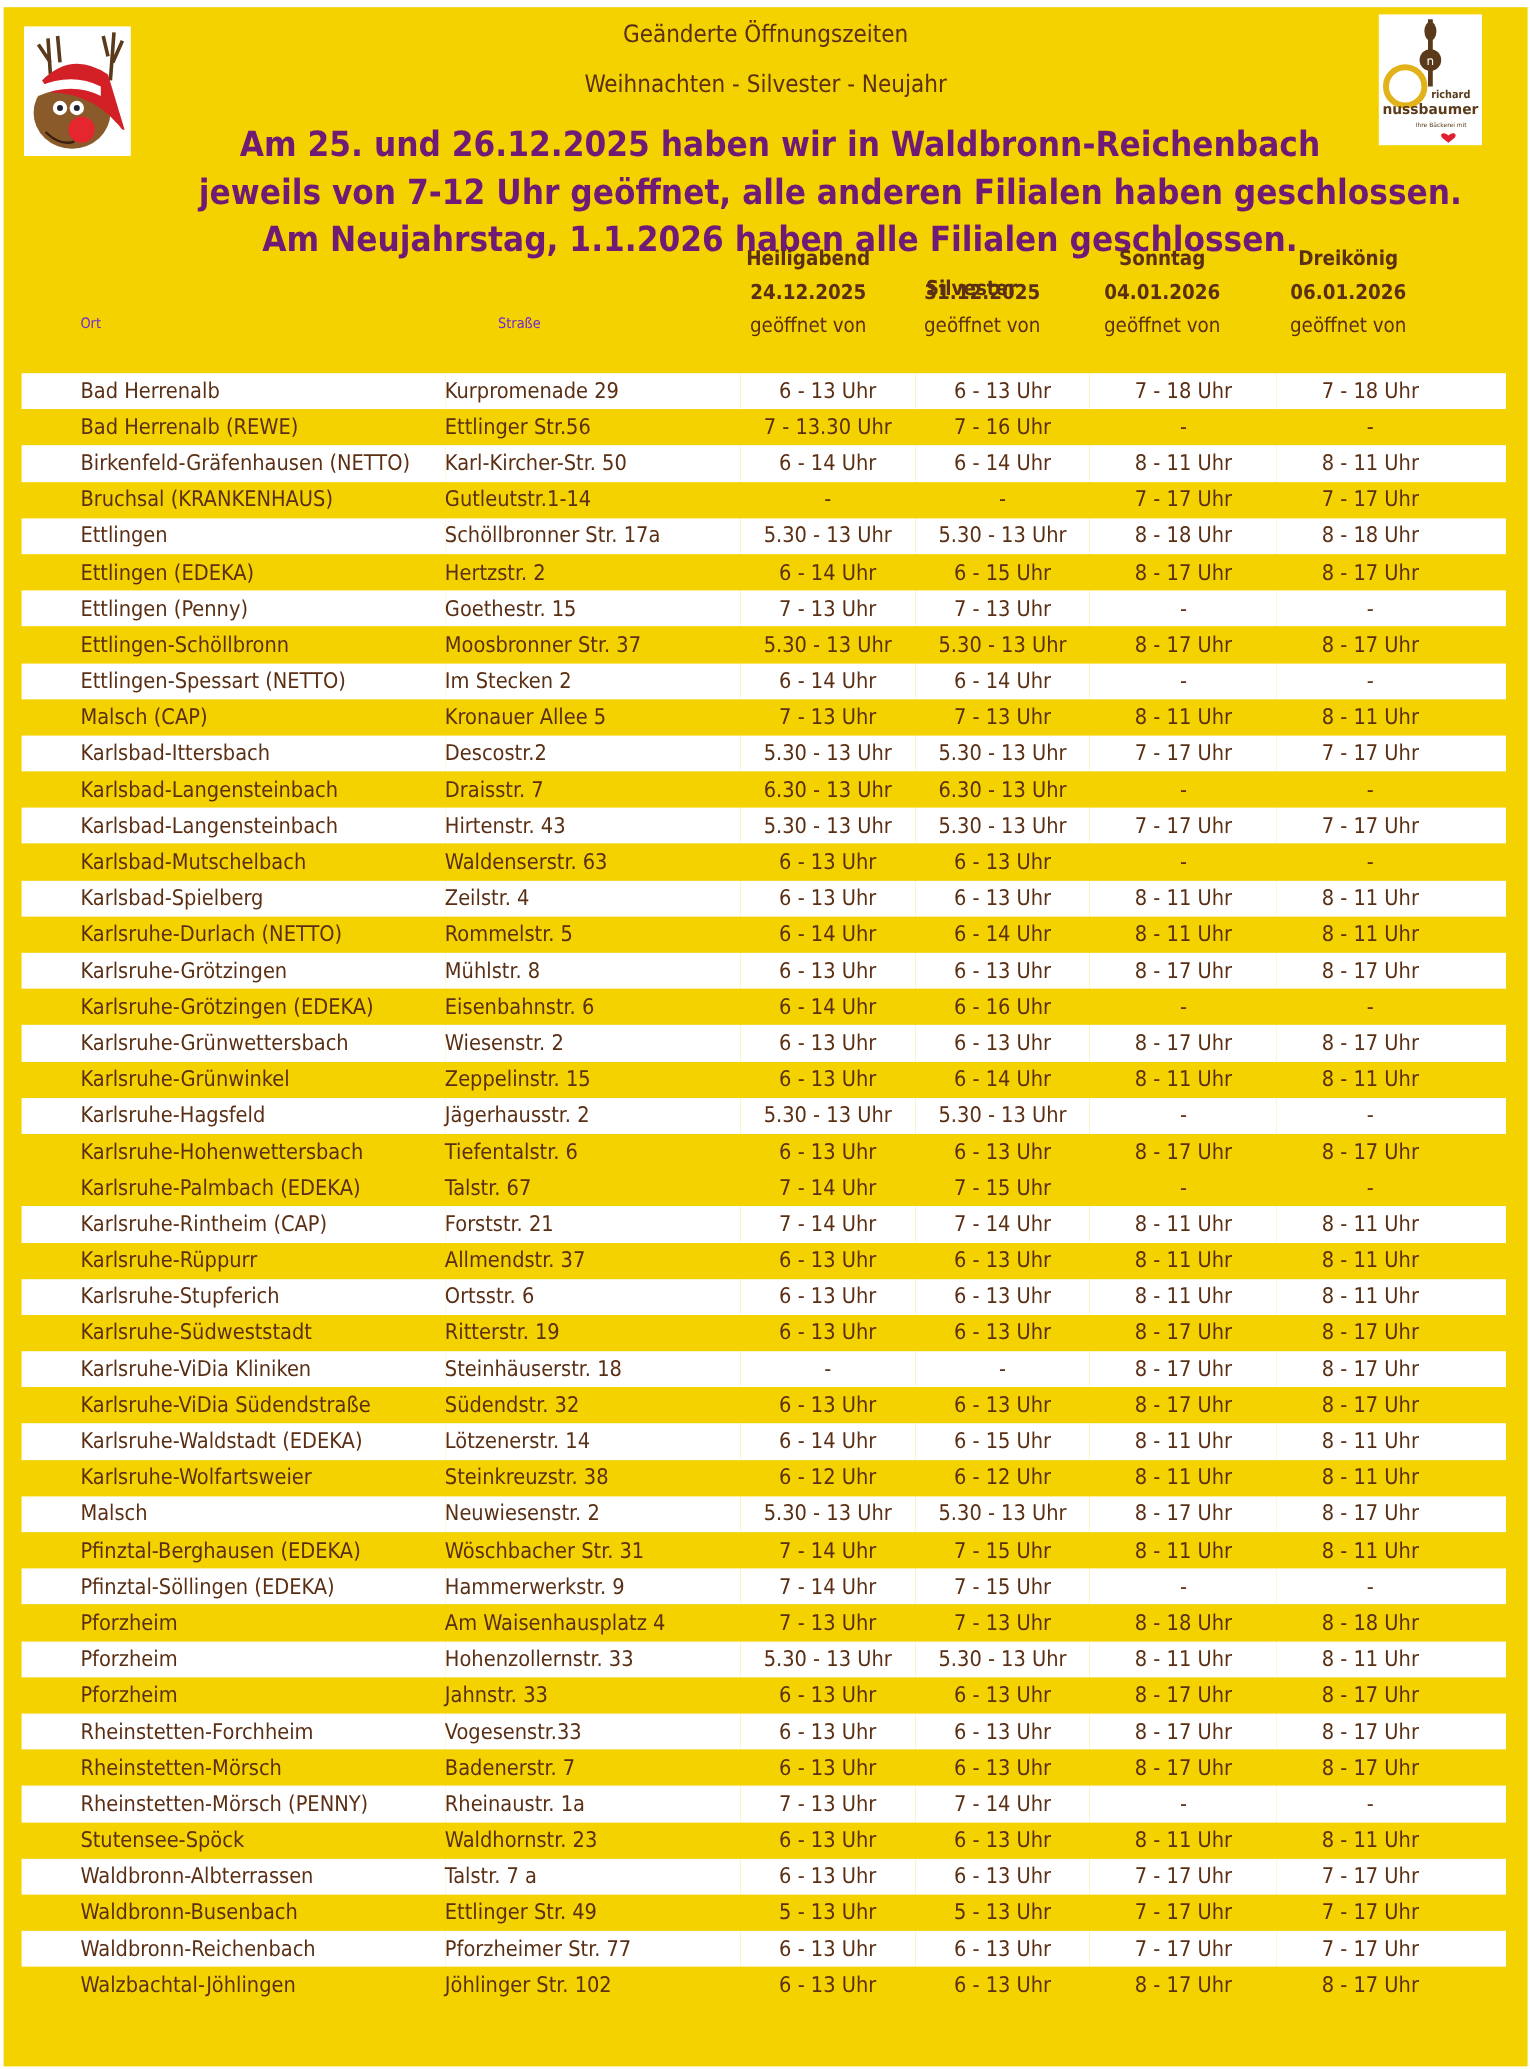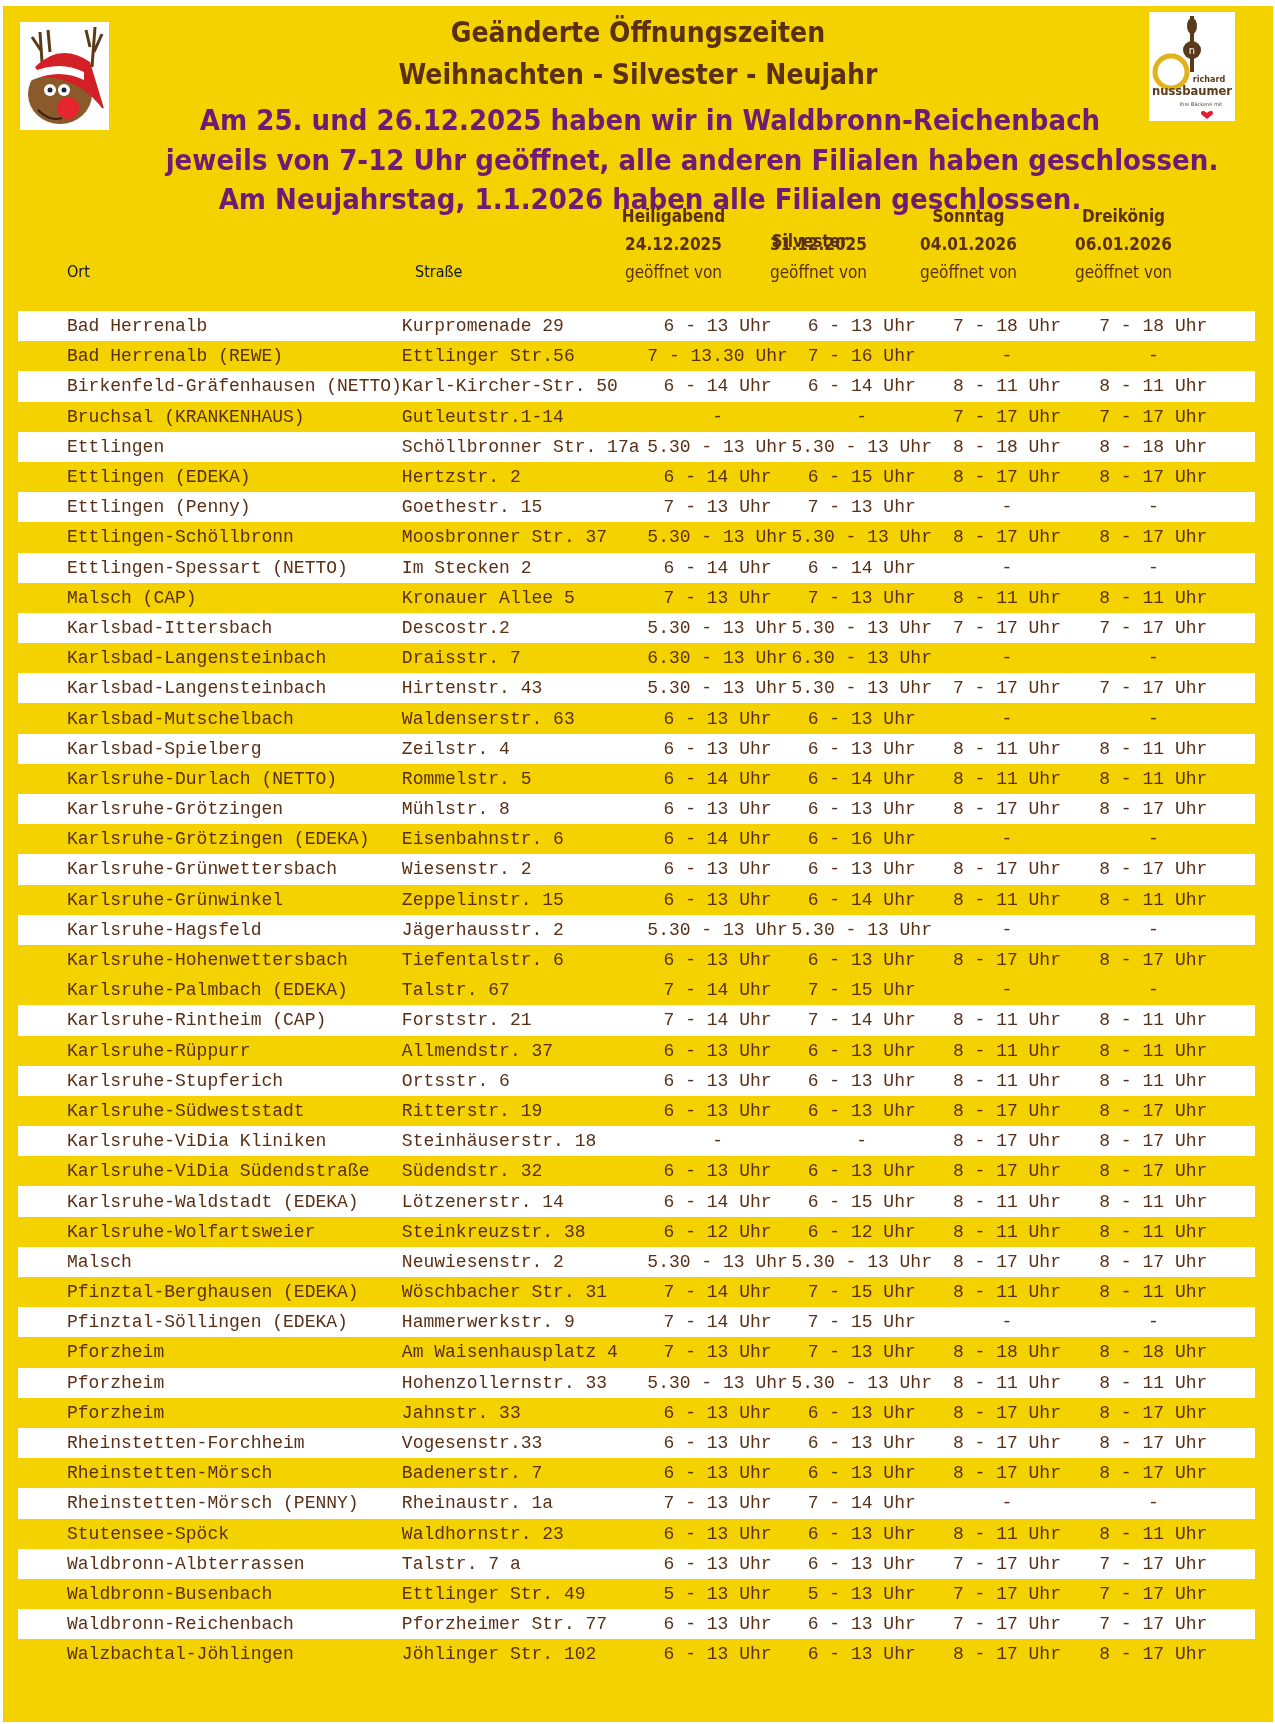--- a/index.html
+++ b/index.html
@@ -1,31 +1,31 @@
 <!DOCTYPE html>
 <html><head>
 <meta charset="utf-8">
 <style>
   html, body { margin: 0; padding: 0; background: #ffffff; }
   body { width: 1275px; height: 1724px; position: relative; overflow: hidden;
          font-family: "DejaVu Sans Condensed", "DejaVu Sans", "Liberation Sans", sans-serif; }
   .poster { position: absolute; left: 3px; top: 6px; width: 1270px; height: 1716px; background: #f4d200; }
   .reindeer { position: absolute; left: 17px; top: 16px; width: 89px; height: 108px; background: #fff; overflow: hidden; }
   .logo { position: absolute; left: 1146px; top: 6px; width: 86px; height: 109px; background: #fff; overflow: hidden; }
-  .title { position: absolute; left: 0; width: 1270px; text-align: center; color: #5a2f14; font-weight: bold; font-size: 28px; }
+  .title { position: absolute; left: 0; width: 1270px; text-align: center; color: #5a2f14; font-weight: normal; font-size: 20px; }
   .t1 { top: 10px; }
   .t2 { top: 52px; }
   .notice { position: absolute; left: 12px; width: 1270px; text-align: center; color: #701a75; font-weight: bold; font-size: 29px; }
   .n1 { top: 97px; }
   .n2 { top: 137px; padding-left: 42px; }
   .n3 { top: 176px; }
   .hdr { position: absolute; color: #5a2f14; font-size: 17px; text-align: center; }
   .hdr.bold { font-weight: bold; }
-  .colhead { position: absolute; color: #0f172a; font-size: 16px; }
-  table.sched { position: absolute; left: 15px; top: 305px; width: 1237px; border-collapse: collapse; font-family: Liberation Mono, monospace; }
+  .colhead { position: absolute; color: #6d28d9; font-size: 12px; }
+  table.sched { position: absolute; left: 15px; top: 305px; width: 1237px; border-collapse: collapse; }
   table.sched td { height: 30.2px; padding: 0; font-size: 18px; color: #5a2f14; white-space: nowrap; }
   table.sched tr.white td { background: #ffffff; }
   table.sched tr.yellow td { background: #f4d200; }
   td.ort { padding-left: 49px !important; width: 302px; }
   td.str { width: 245px; margin-top: 48px; }
   td.time { text-align: center; }
   td.c1 { width: 145px; }
   td.c2 { width: 145px; }
   td.c3 { width: 155px; }
   td.c4 { width: 155px; }

